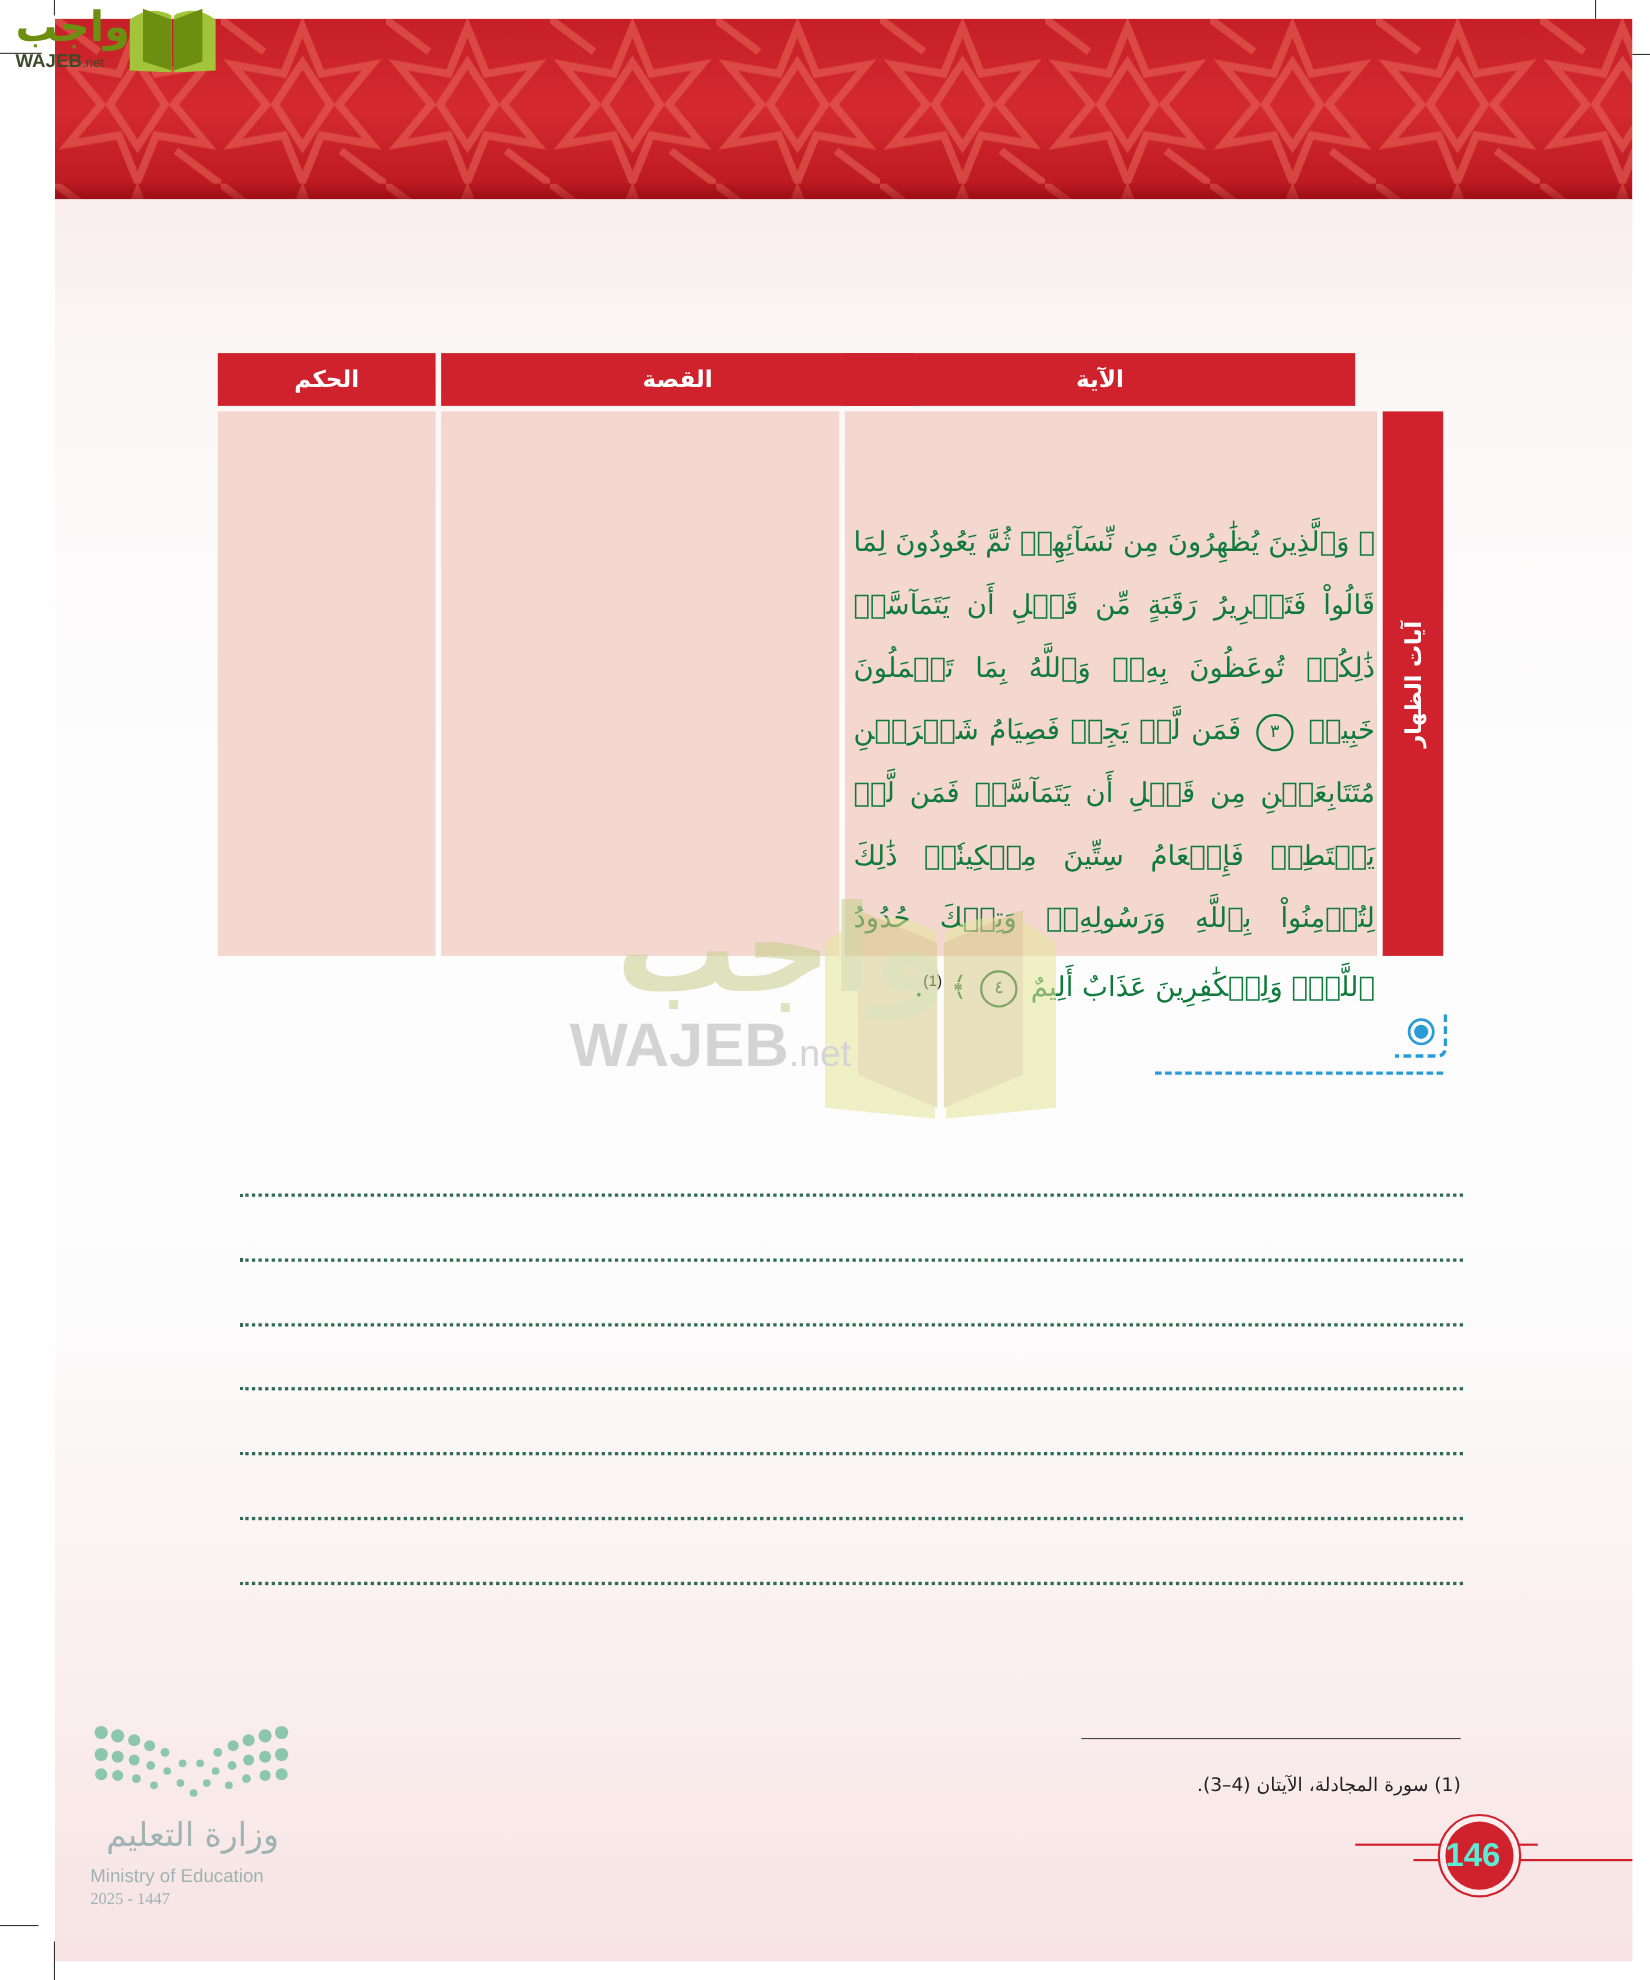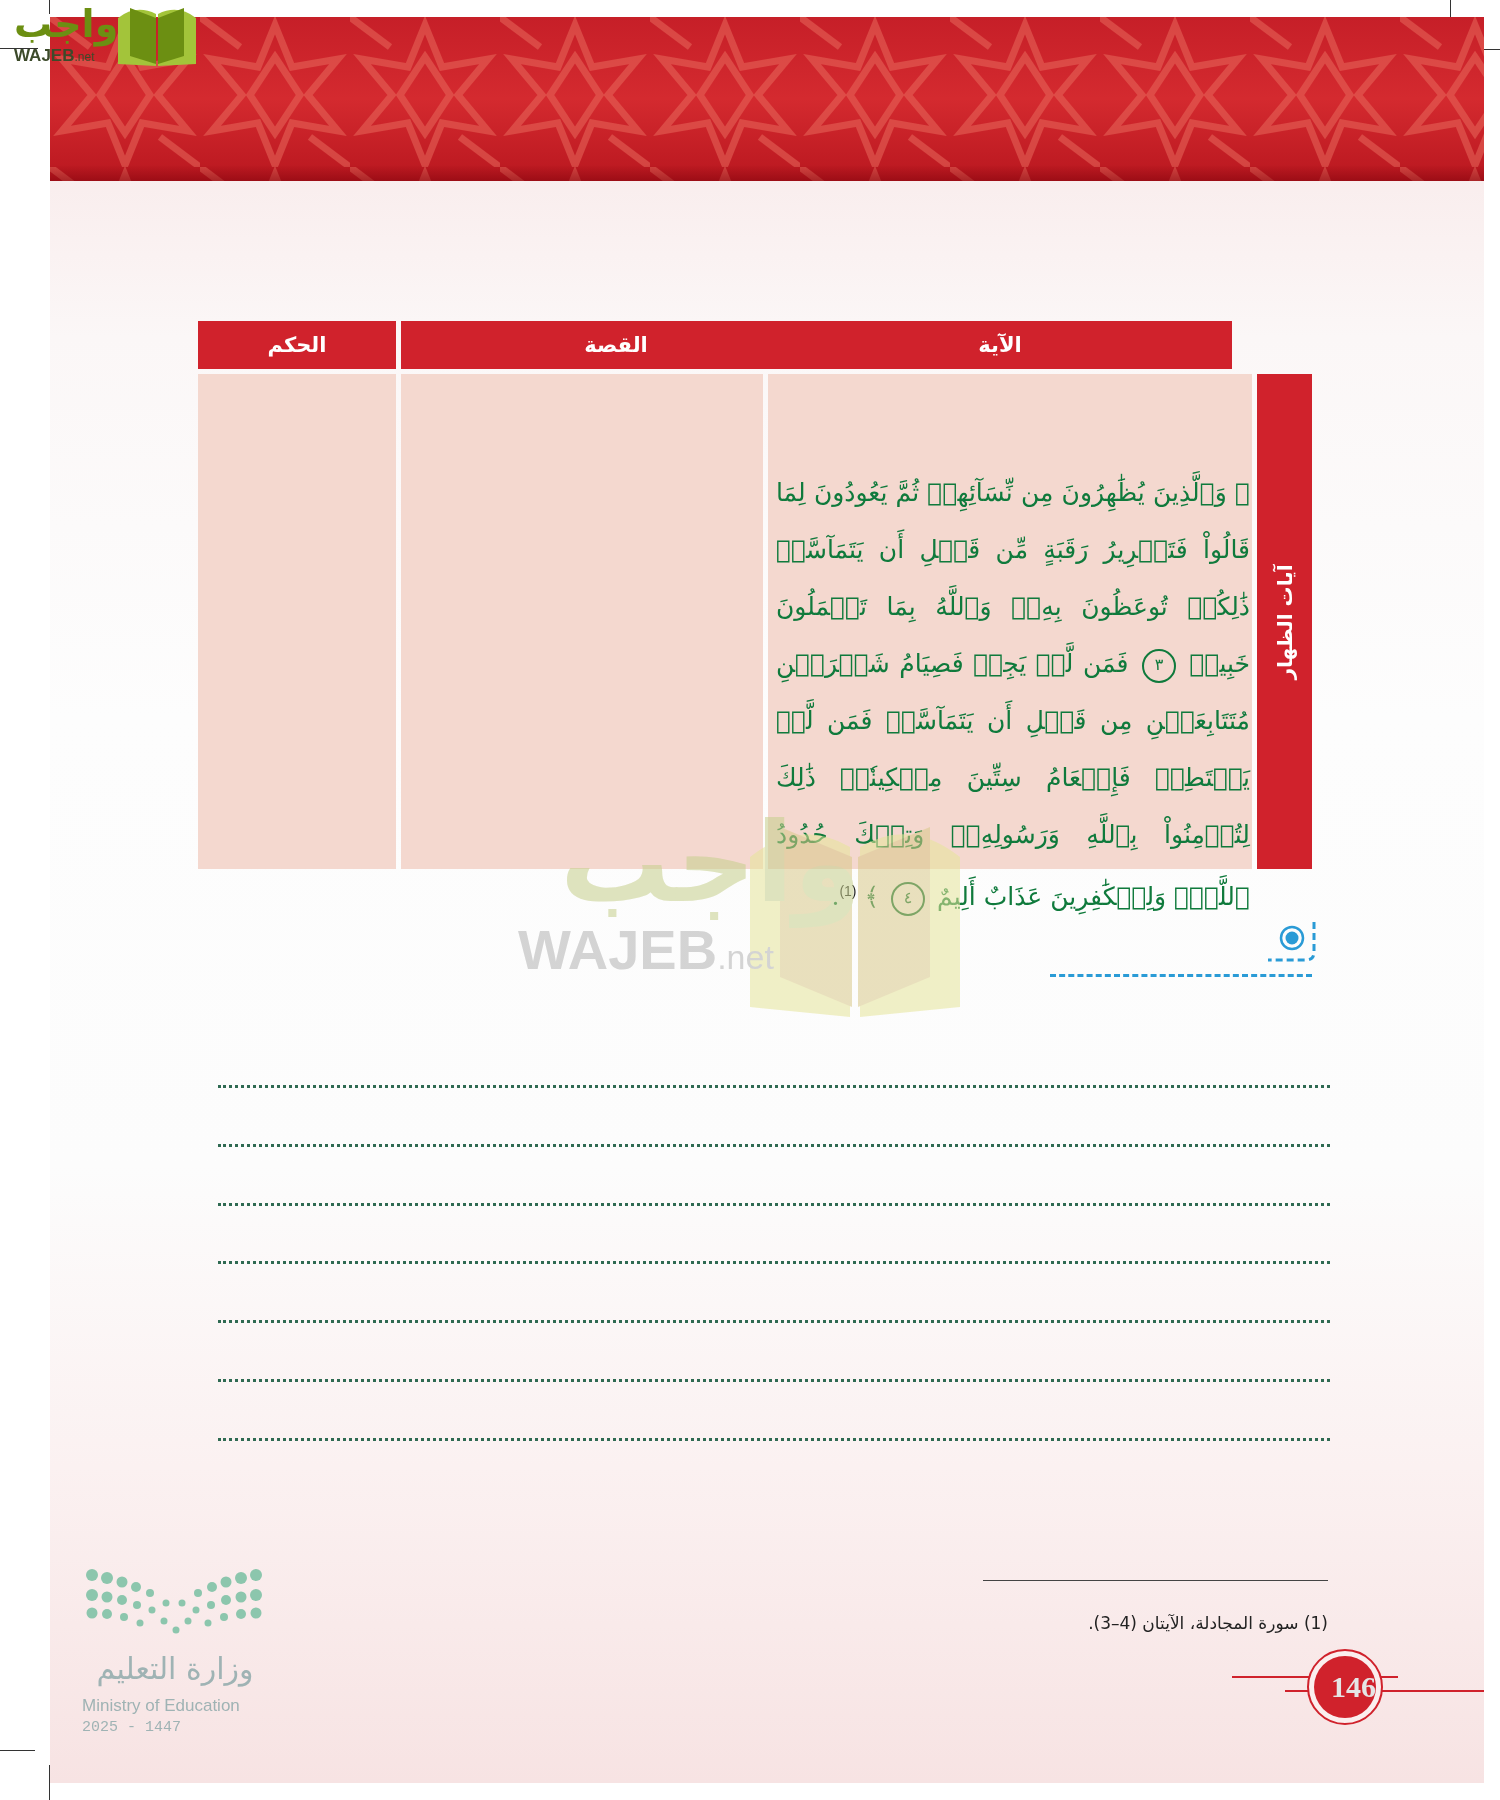--- a/index.html
+++ b/index.html
@@ -65,27 +65,27 @@
 
   
   .foot-rule { position: absolute; left: 933px; top: 1563px; width: 345px; border-top: 1.5px solid #444; }
   .footnote { position: absolute; left: 933px; top: 1596px; width: 345px; direction: rtl; text-align: right;
         font-size: 17px; color: #222; font-family: "DejaVu Sans", sans-serif; }
   .pg-line1 { position: absolute; left: 1182px; top: 1659px; width: 166px; border-top: 2px solid #d0222c; }
   .pg-line2 { position: absolute; left: 1235px; top: 1673px; width: 200px; border-top: 2px solid #d0222c; }
   .pg-ring { position: absolute; left: 1257px; top: 1632px; width: 72px; height: 72px; border-radius: 50%;
         border: 2px solid #d0222c; background: #fbeeee; }
   .pg-circle { position: absolute; left: 1264px; top: 1639px; width: 62px; height: 62px; border-radius: 50%;
-        background: #d0222c; color: #e5e5e5; font-weight: bold; font-size: 30px; text-align: right; line-height: 62px;
-        font-family: Liberation Serif, serif; }
+        background: #d0222c; color: #5eead4; font-weight: bold; font-size: 30px; text-align: left; line-height: 62px;
+        font-family: Liberation Sans, sans-serif; }
 
   .moe { position: absolute; left: 30px; top: 1548px; width: 200px; height: 180px; }
   .moe-ar { position: absolute; left: 0; top: 86px; width: 190px; text-align: center; direction: rtl; font-size: 30px; color: #9fb3b4; }
   .moe-en { position: absolute; left: 2px; top: 131px; font-size: 17px; color: #9fb3b4; font-family: Liberation Sans, sans-serif; }
-  .moe-yr { position: absolute; left: 2px; top: 154px; font-size: 15px; color: #9fb3b4; font-family: Liberation Mono, monospace; }
+  .moe-yr { position: absolute; left: 2px; top: 154px; font-size: 15px; color: #9fb3b4; font-family: Liberation Serif, serif; }
 </style>
 </head>
 <body>
 
 <div class="crop" style="left:0;top:48px;width:38px;height:1px;"></div>
 <div class="crop" style="left:49px;top:0;width:1px;height:14px;"></div>
 <div class="crop" style="left:1450px;top:0;width:1px;height:34px;"></div>
 <div class="crop" style="left:1466px;top:49px;width:34px;height:1px;"></div>
 <div class="crop" style="left:0;top:1750px;width:35px;height:1px;"></div>
 <div class="crop" style="left:49px;top:1765px;width:1px;height:35px;"></div>

